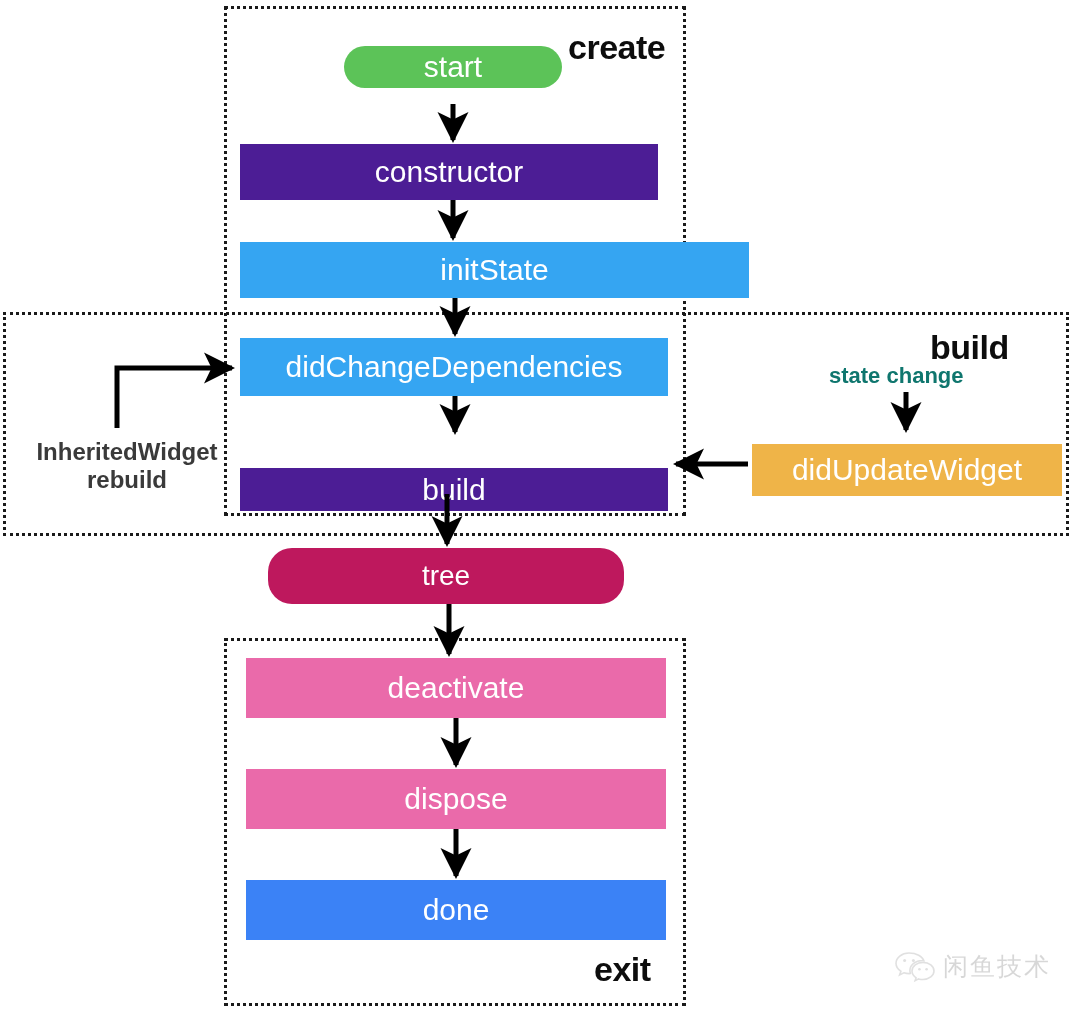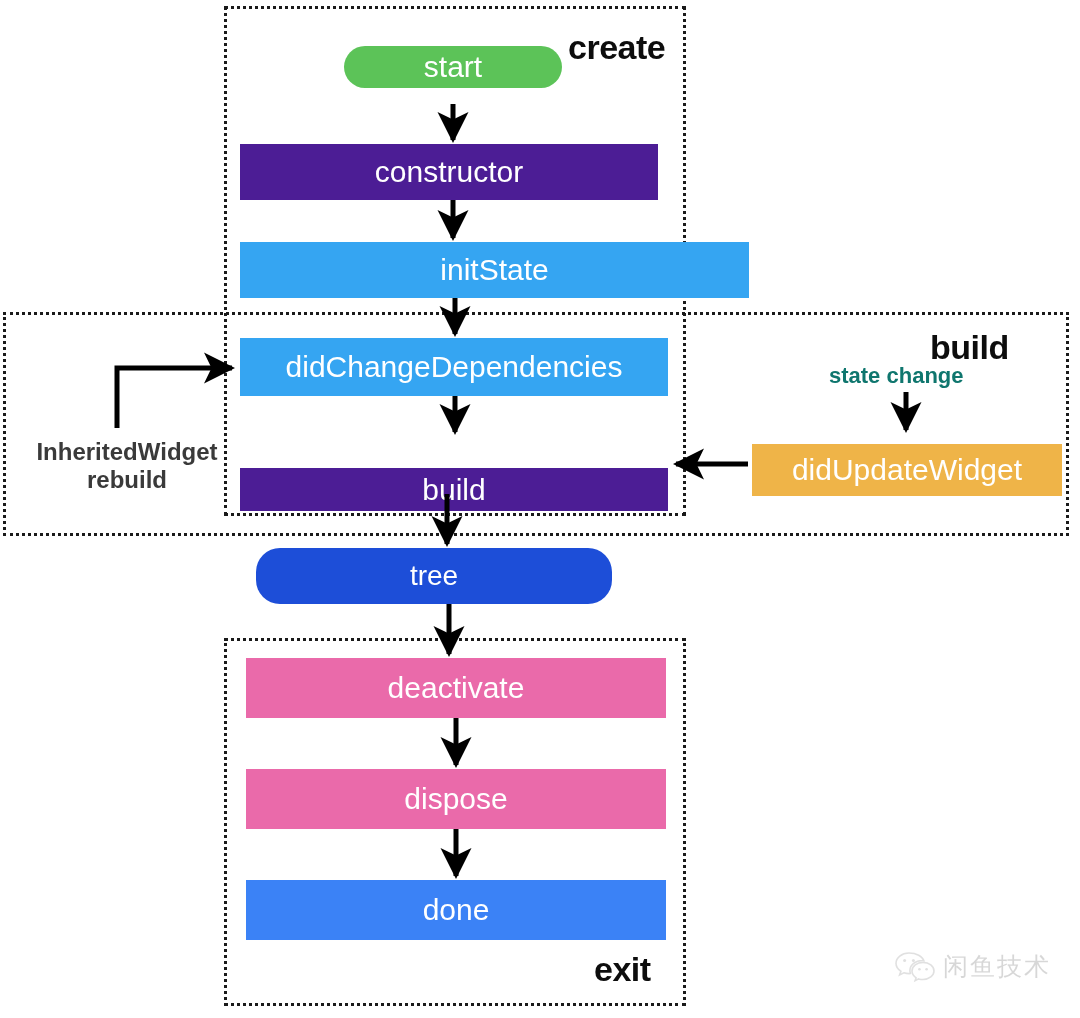--- a/index.html
+++ b/index.html
@@ -107,21 +107,21 @@
   </div>
 
   <div class="node node-rect" style="left:240px; top:436px; width:428px; height:43px; background:#4c1d95; font-size:30px;margin-top:32px;">
     <span>build</span>
   </div>
 
   <div class="node node-rect" style="left:752px; top:444px; width:310px; height:52px; background:#efb448; font-size:30px;">
     <span>didUpdateWidget</span>
   </div>
 
-  <div class="node node-pill" style="left:256px; top:548px; width:356px; height:56px; background:#1d4ed8; font-size:28px;">
+  <div class="node node-pill" style="left:268px; top:548px; width:356px; height:56px; background:#be185d; font-size:28px;">
     <span>tree</span>
   </div>
 
   <div class="node node-rect" style="left:246px; top:658px; width:420px; height:60px; background:#ea6aaa; font-size:30px;">
     <span>deactivate</span>
   </div>
 
   <div class="node node-rect" style="left:246px; top:769px; width:420px; height:60px; background:#ea6aaa; font-size:30px;">
     <span>dispose</span>
   </div>

